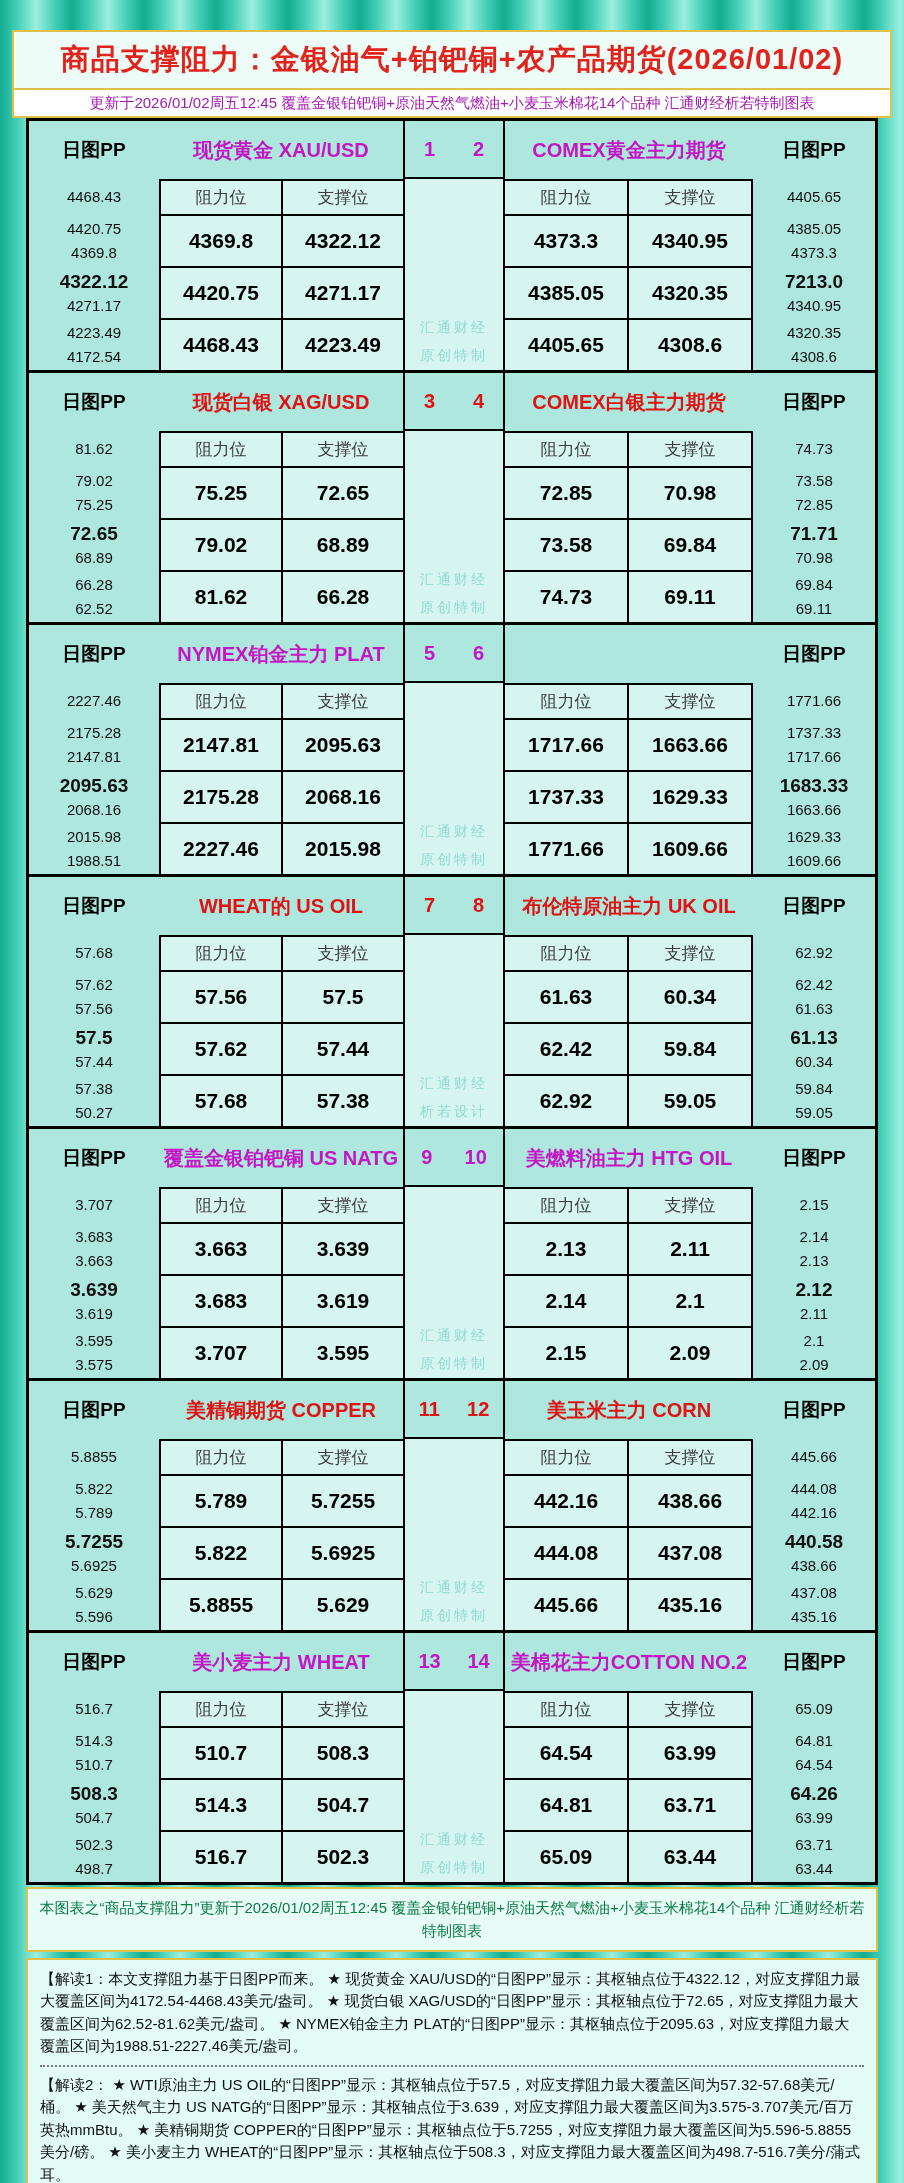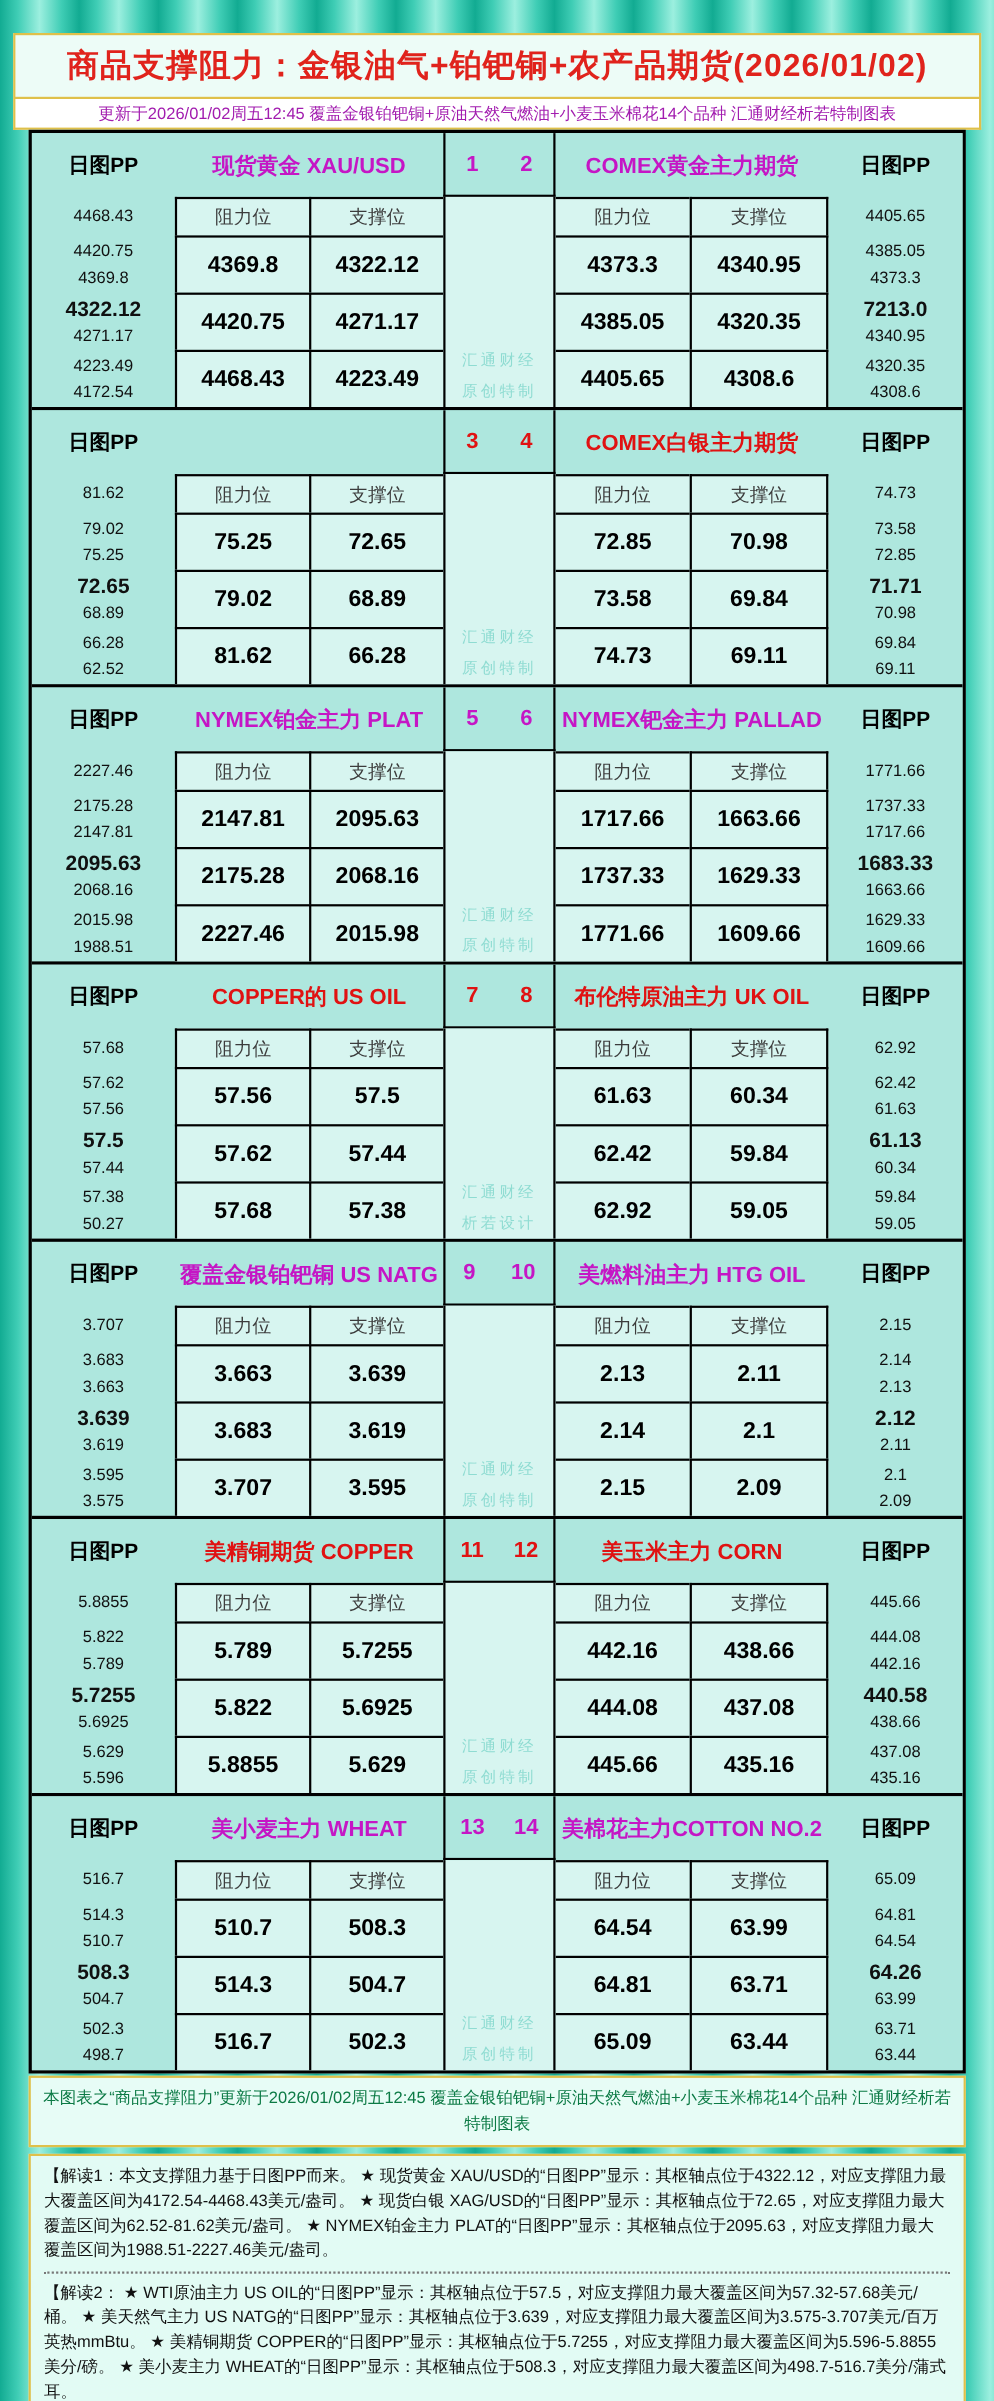--- a/index.html
+++ b/index.html
@@ -179,20 +179,21 @@
           </div>
           <div class="pp-group">
             <div class="pp-v pp-pivot">72.65</div>
             <div class="pp-v">68.89</div>
           </div>
           <div class="pp-group">
             <div class="pp-v">66.28</div>
             <div class="pp-v">62.52</div>
           </div>
         </div>
+        <div class="inst-name" style="grid-area: 1 / 2 / auto / 4;">现货白银 XAG/USD</div>
         <div class="center-head" style="grid-area: 1 / 4;">
           <div class="idx">3</div>
           <div class="idx">4</div>
         </div>
         <div class="inst-name" style="grid-area: 1 / 5 / auto / 7;">COMEX白银主力期货</div>
         <div class="pp-col" style="grid-area: 1 / 7 / 6;">
           <div class="pp-head">日图PP</div>
           <div class="pp-slot1">
             <div class="pp-v">74.73</div>
           </div>
@@ -247,21 +248,20 @@
           <div class="pp-group">
             <div class="pp-v">2015.98</div>
             <div class="pp-v">1988.51</div>
           </div>
         </div>
         <div class="inst-name" style="grid-area: 1 / 2 / auto / 4;">NYMEX铂金主力 PLAT</div>
         <div class="center-head" style="grid-area: 1 / 4;">
           <div class="idx">5</div>
           <div class="idx">6</div>
         </div>
-        <div class="inst-name" style="grid-area: 1 / 5 / auto / 7;">NYMEX钯金主力 PALLAD</div>
         <div class="pp-col" style="grid-area: 1 / 7 / 6;">
           <div class="pp-head">日图PP</div>
           <div class="pp-slot1">
             <div class="pp-v">1771.66</div>
           </div>
           <div class="pp-group">
             <div class="pp-v">1737.33</div>
             <div class="pp-v">1717.66</div>
           </div>
           <div class="pp-group">
@@ -306,21 +306,21 @@
           </div>
           <div class="pp-group">
             <div class="pp-v pp-pivot">57.5</div>
             <div class="pp-v">57.44</div>
           </div>
           <div class="pp-group">
             <div class="pp-v">57.38</div>
             <div class="pp-v">50.27</div>
           </div>
         </div>
-        <div class="inst-name" style="grid-area: 1 / 2 / auto / 4;">COPPER的 US OIL</div>
+        <div class="inst-name" style="grid-area: 1 / 2 / auto / 4;">WHEAT的 US OIL</div>
         <div class="center-head" style="grid-area: 1 / 4;">
           <div class="idx">7</div>
           <div class="idx">8</div>
         </div>
         <div class="inst-name" style="grid-area: 1 / 5 / auto / 7;">布伦特原油主力 UK OIL</div>
         <div class="pp-col" style="grid-area: 1 / 7 / 6;">
           <div class="pp-head">日图PP</div>
           <div class="pp-slot1">
             <div class="pp-v">62.92</div>
           </div>

